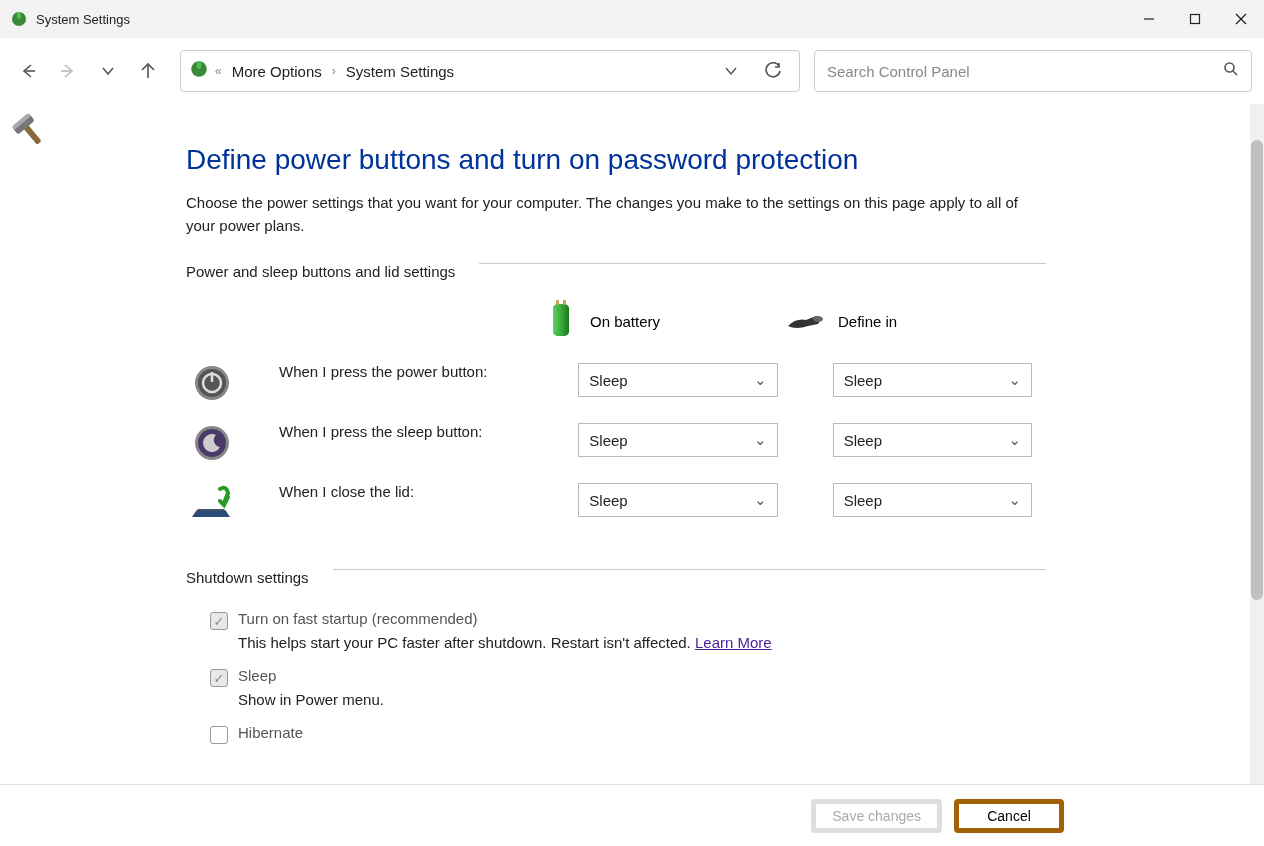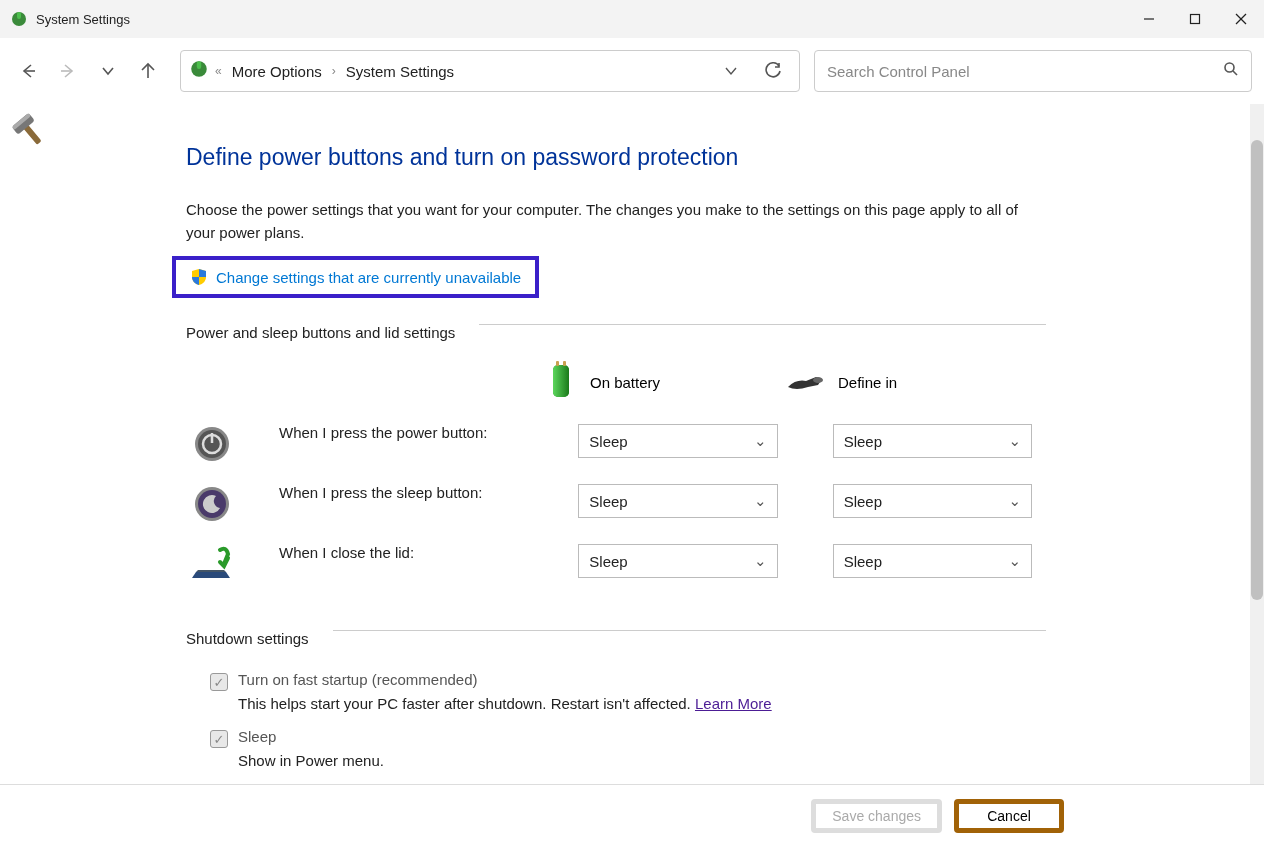--- a/index.html
+++ b/index.html
@@ -28,21 +28,21 @@
   .search input { border: none; outline: none; font-size: 15px; flex: 1; color: #222; }
   .search input::placeholder { color: #888; }
   .search .mag { color: #555; }
 
   .body-area { position: absolute; top: 104px; bottom: 60px; left: 0; right: 0; display: flex; }
   .left-gutter { width: 70px; padding: 6px 0 0 8px; }
   .content { flex: 1; padding: 40px 0 0 116px; overflow: hidden; }
   .scrollbar { width: 14px; background: #f0f0f0; position: relative; }
   .scrollbar .thumb { position: absolute; top: 36px; left: 1px; right: 1px; height: 460px; background: #c0c0c0; border-radius: 6px; }
 
-  h1.page-title { color: #003399; font-weight: 400; font-size: 23px; margin-bottom: 28px; }
+  h1.page-title { color: #003399; font-weight: 400; font-size: 28px; margin-bottom: 16px; }
   .intro { font-size: 15px; color: #222; max-width: 840px; line-height: 1.5; margin-bottom: 12px; }
 
   .highlight-box { display: inline-flex; align-items: center; gap: 8px; border: 4px solid #3a20c9; padding: 8px 14px; margin-left: -14px; }
   .shield-icon { width: 18px; height: 18px; }
   .link { color: #0078d4; font-size: 15px; }
 
   .section { margin-top: 26px; max-width: 860px; }
   .section-header { display: flex; align-items: flex-start; gap: 24px; margin-bottom: 18px; }
   .section-header .label { font-size: 15px; color: #222; white-space: nowrap; }
   .section-header .rule { flex: 1; height: 1px; background: #ccc; }
@@ -172,31 +172,20 @@
             <rect x="12" y="6" width="22" height="4" rx="2" fill="#aaa"></rect>
           </g>
         </svg>
     </span>
   </div>
 
   <div class="content">
     <h1 class="page-title">Define power buttons and turn on password protection</h1>
     <p class="intro">Choose the power settings that you want for your computer. The changes you make to the settings on this page apply to all of your power plans.</p>
 
-    <div class="highlight-box">
-      <span class="shield-icon">
-        <svg viewBox="0 0 18 18" width="18" height="18">
-            <path d="M9 1 L16 3 V9 C16 13 13 16 9 17 C5 16 2 13 2 9 V3 Z" fill="#ffcc00"></path>
-            <path d="M9 1 L16 3 V9 L9 9 Z" fill="#2a7ade"></path>
-            <path d="M9 9 L2 9 V3 L9 1 Z" fill="#2a7ade" opacity="0"></path>
-            <path d="M9 9 L9 17 C5 16 2 13 2 9 Z" fill="#2a7ade"></path>
-          </svg>
-      </span>
-      <span class="link">Change settings that are currently unavailable</span>
-    </div>
 
     
     <div class="section">
       <div class="section-header">
         <span class="label">Power and sleep buttons and lid settings</span>
         <span class="rule"></span>
       </div>
 
       <div class="col-headers">
         <div class="spacer1"></div>

